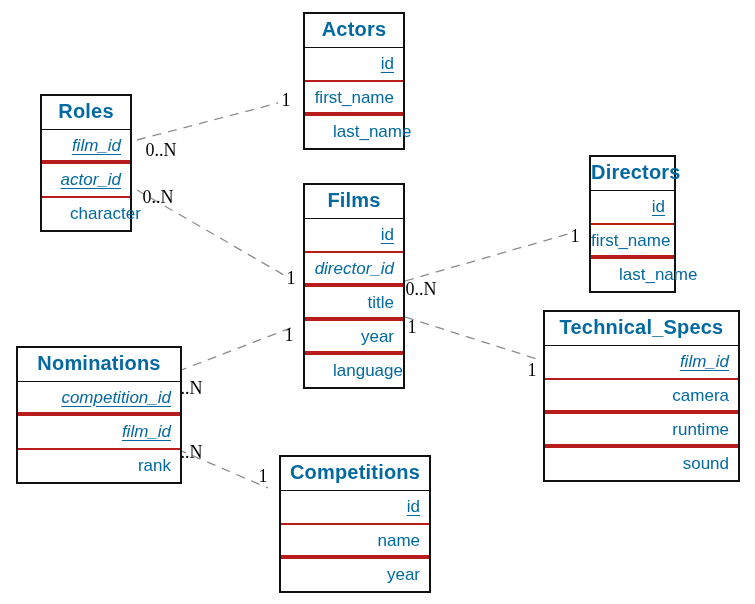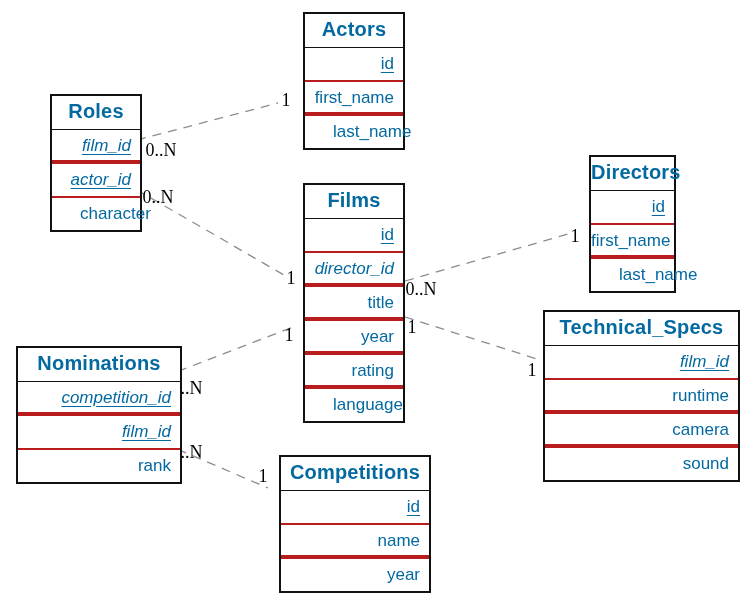--- a/index.html
+++ b/index.html
@@ -85,56 +85,55 @@
 
   <span class="card" style="left:412px; top:327px;">1</span>
   <span class="card" style="left:532px; top:370px;">1</span>
 
   <span class="card" style="left:187px; top:388px;">0..N</span>
   <span class="card" style="left:289px; top:335px;">1</span>
 
   <span class="card" style="left:187px; top:452px;">0..N</span>
   <span class="card" style="left:263px; top:476px;">1</span>
 
-  <div class="etable" style="left:50px; top:94px; width:92px;">
+  <div class="etable" style="left:40px; top:94px; width:92px;">
     <div class="etitle">Roles</div>
     <div class="erow pk fk">film_id</div>
     <div class="erow pk fk sec">actor_id</div>
     <div class="erow">character</div>
   </div>
 
   <div class="etable" style="left:303px; top:12px; width:102px;">
     <div class="etitle">Actors</div>
     <div class="erow pk sec">id</div>
     <div class="erow">first_name</div>
     <div class="erow">last_name</div>
   </div>
 
   <div class="etable" style="left:303px; top:183px; width:102px;">
     <div class="etitle">Films</div>
     <div class="erow pk sec">id</div>
     <div class="erow fk">director_id</div>
     <div class="erow">title</div>
     <div class="erow">year</div>
-    <div class="erow">rating</div>
     <div class="erow">language</div>
   </div>
 
   <div class="etable" style="left:589px; top:155px; width:87px;">
     <div class="etitle">Directors</div>
     <div class="erow pk sec">id</div>
     <div class="erow">first_name</div>
     <div class="erow">last_name</div>
   </div>
 
   <div class="etable" style="left:543px; top:310px; width:197px;">
     <div class="etitle">Technical_Specs</div>
     <div class="erow pk fk sec">film_id</div>
+    <div class="erow">camera</div>
     <div class="erow">runtime</div>
-    <div class="erow">camera</div>
     <div class="erow">sound</div>
   </div>
 
   <div class="etable" style="left:16px; top:346px; width:166px;">
     <div class="etitle">Nominations</div>
     <div class="erow pk fk">competition_id</div>
     <div class="erow pk fk sec">film_id</div>
     <div class="erow">rank</div>
   </div>
 

